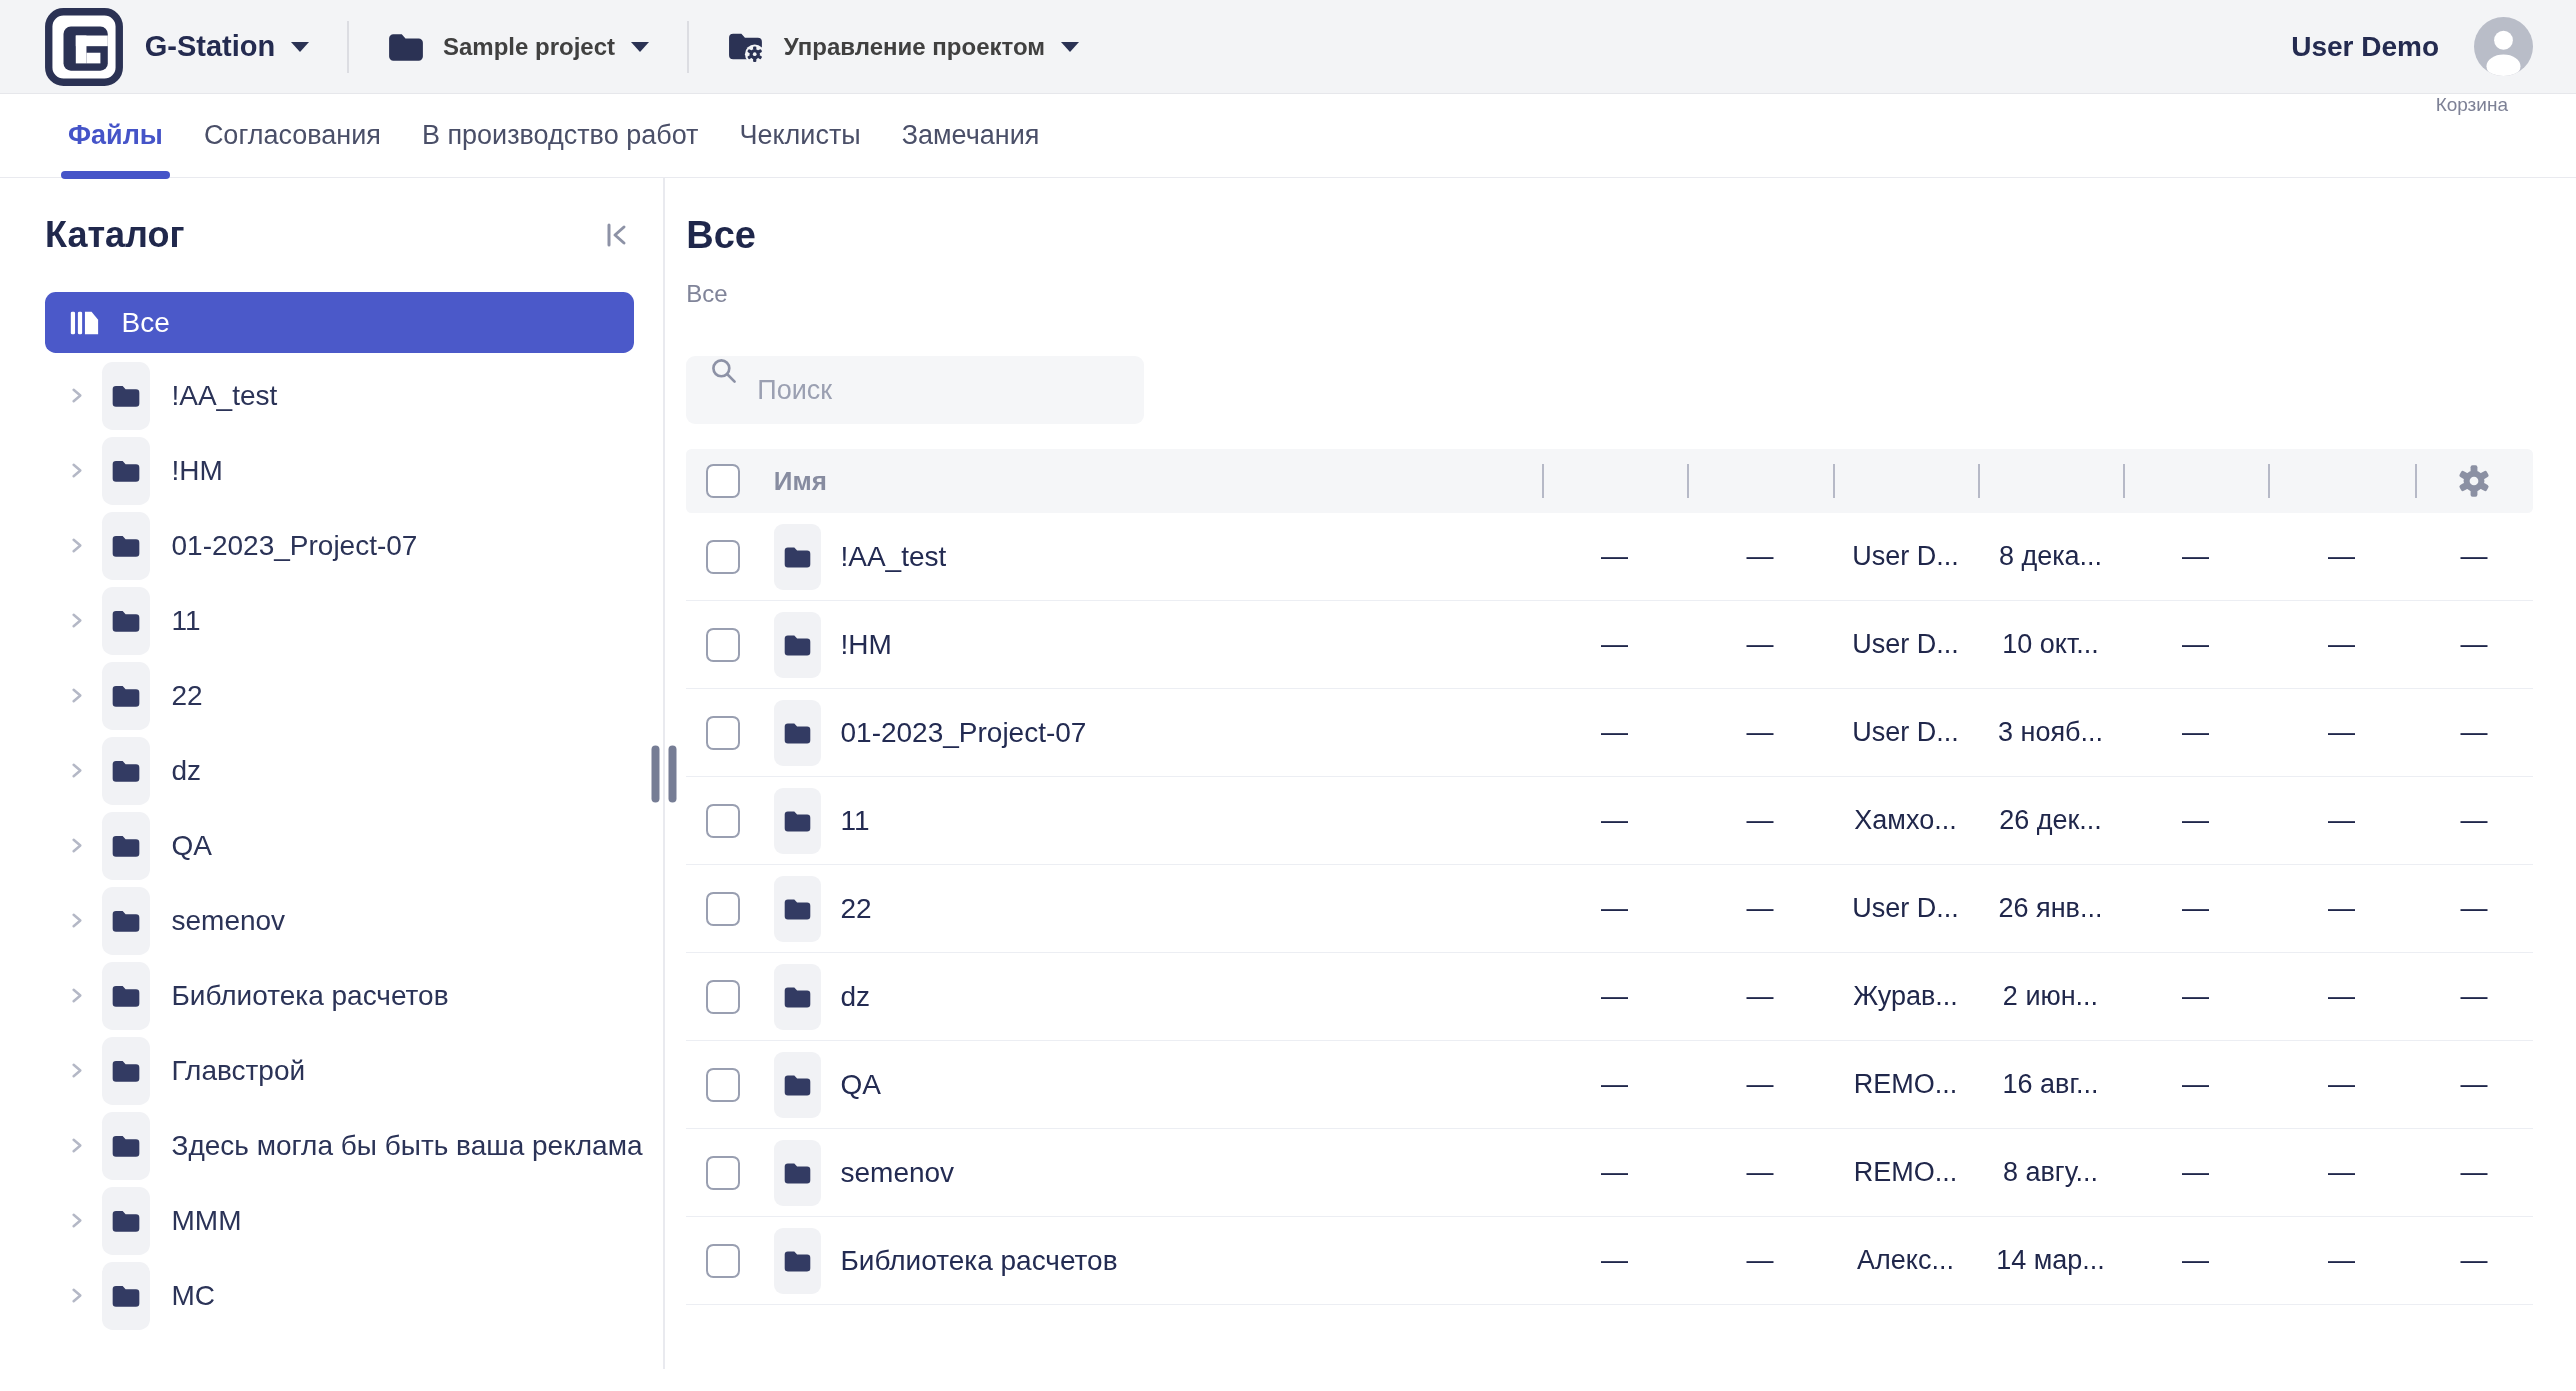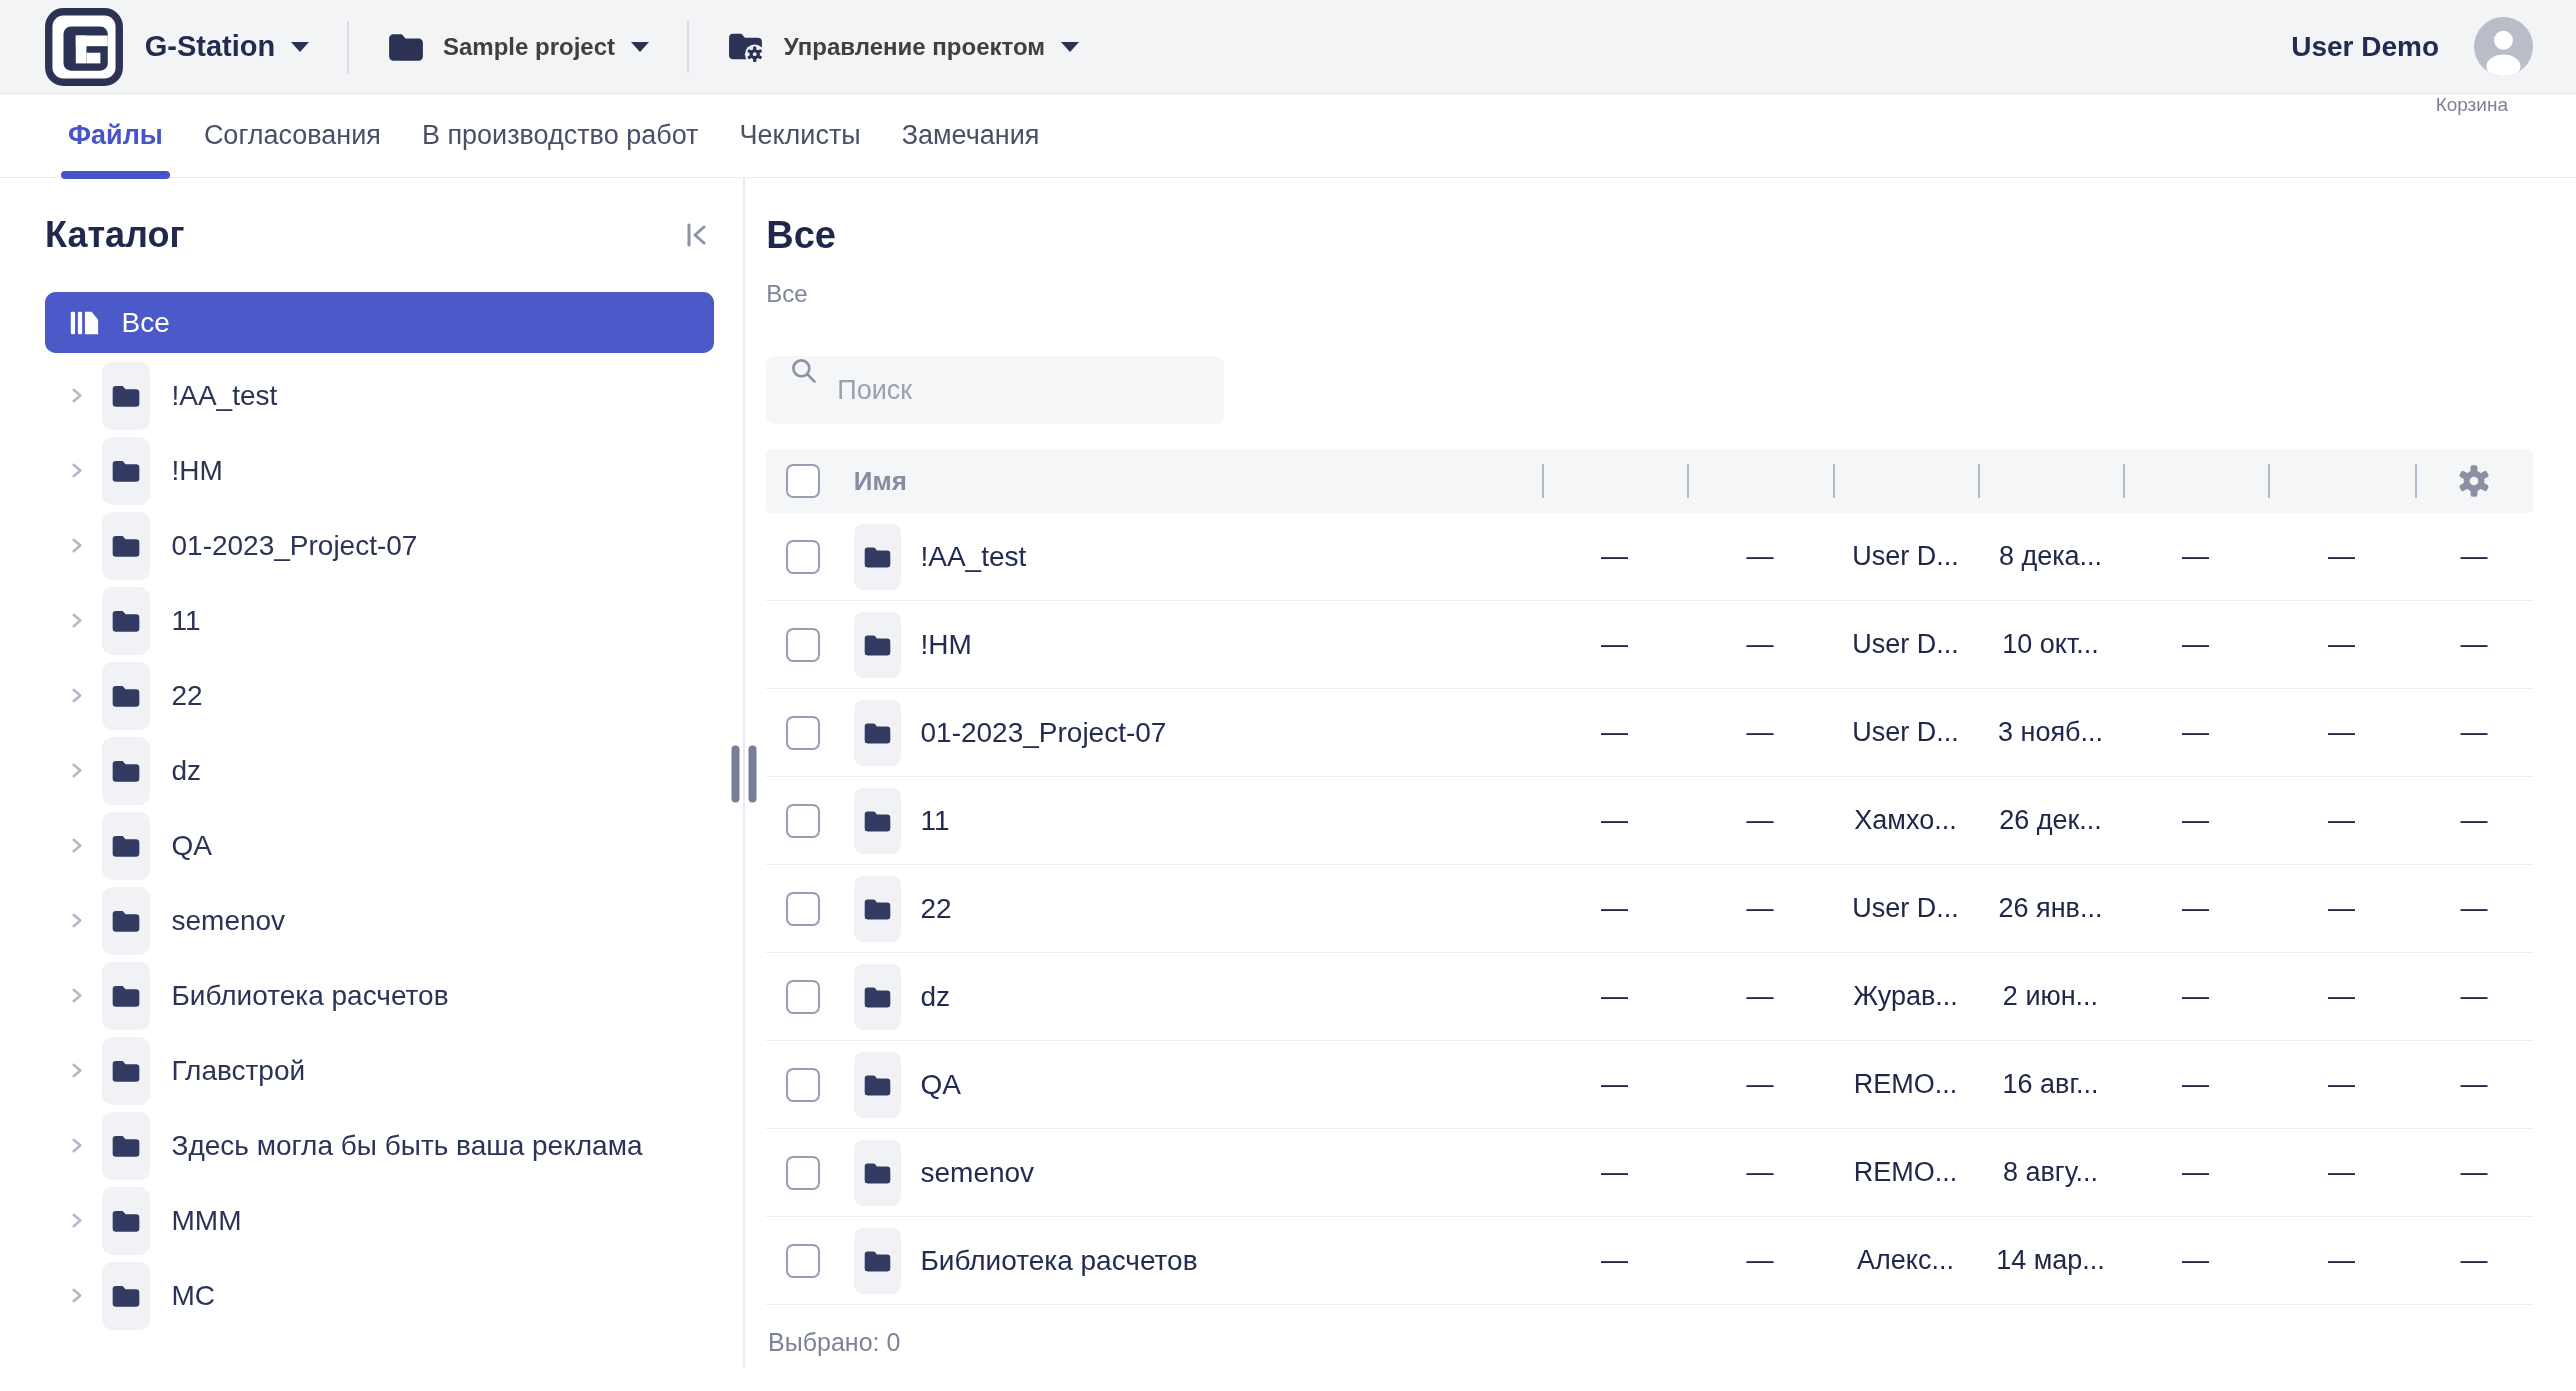--- a/index.html
+++ b/index.html
@@ -25,21 +25,21 @@
   .tab { height:100%; display:flex; align-items:center; margin-right:41px;
          font-size:27px; color:#4a4f68; position:relative; cursor:pointer; white-space:nowrap; }
   .tab.active { color:#4554c8; font-weight:700; }
   .tab.active::after { content:""; position:absolute; left:-7.2px; right:-7.2px; bottom:-1.8px;
                        height:8px; border-radius:5.4px; background:#4554c8; }
   .trash { margin-left:auto; font-size:19px; color:#7d8196; cursor:pointer; }
 
   
   .page-body { display:flex; height:1191px; }
 
-  .sidebar { width:743px; padding:36px 29px 0 45px; flex:none; }
+  .sidebar { width:663px; padding:36px 29px 0 45px; flex:none; }
   .side-head { display:flex; align-items:center; justify-content:space-between; }
   .side-title { font-size:36px; font-weight:800; color:#20284c; }
   .collapse-btn { cursor:pointer; display:flex; }
   .selected-item { margin-top:36px; height:61px; background:#4b59c9; border-radius:10.7px;
                    display:flex; align-items:center; padding:0 23px; color:#fff;
                    font-size:28px; cursor:pointer; }
   .selected-item .sel-label { margin-left:21.5px; }
   .tree { margin-top:5.4px; }
   .tree-item { height:75px; display:flex; align-items:center; cursor:pointer; }
   .tree-chevron { margin-left:19.7px; display:flex; flex:none; }
@@ -619,17 +619,16 @@
           </div>
           <div class="cell">—</div>
           <div class="cell">—</div>
           <div class="cell">Алекс...</div>
           <div class="cell">14 мар...</div>
           <div class="cell">—</div>
           <div class="cell">—</div>
           <div class="cell">—</div>
         </div>
 
-      <div class="tfoot">Выбрано: 0</div>
     </div>
   </main>
 </div>
 
 
 </body></html>

